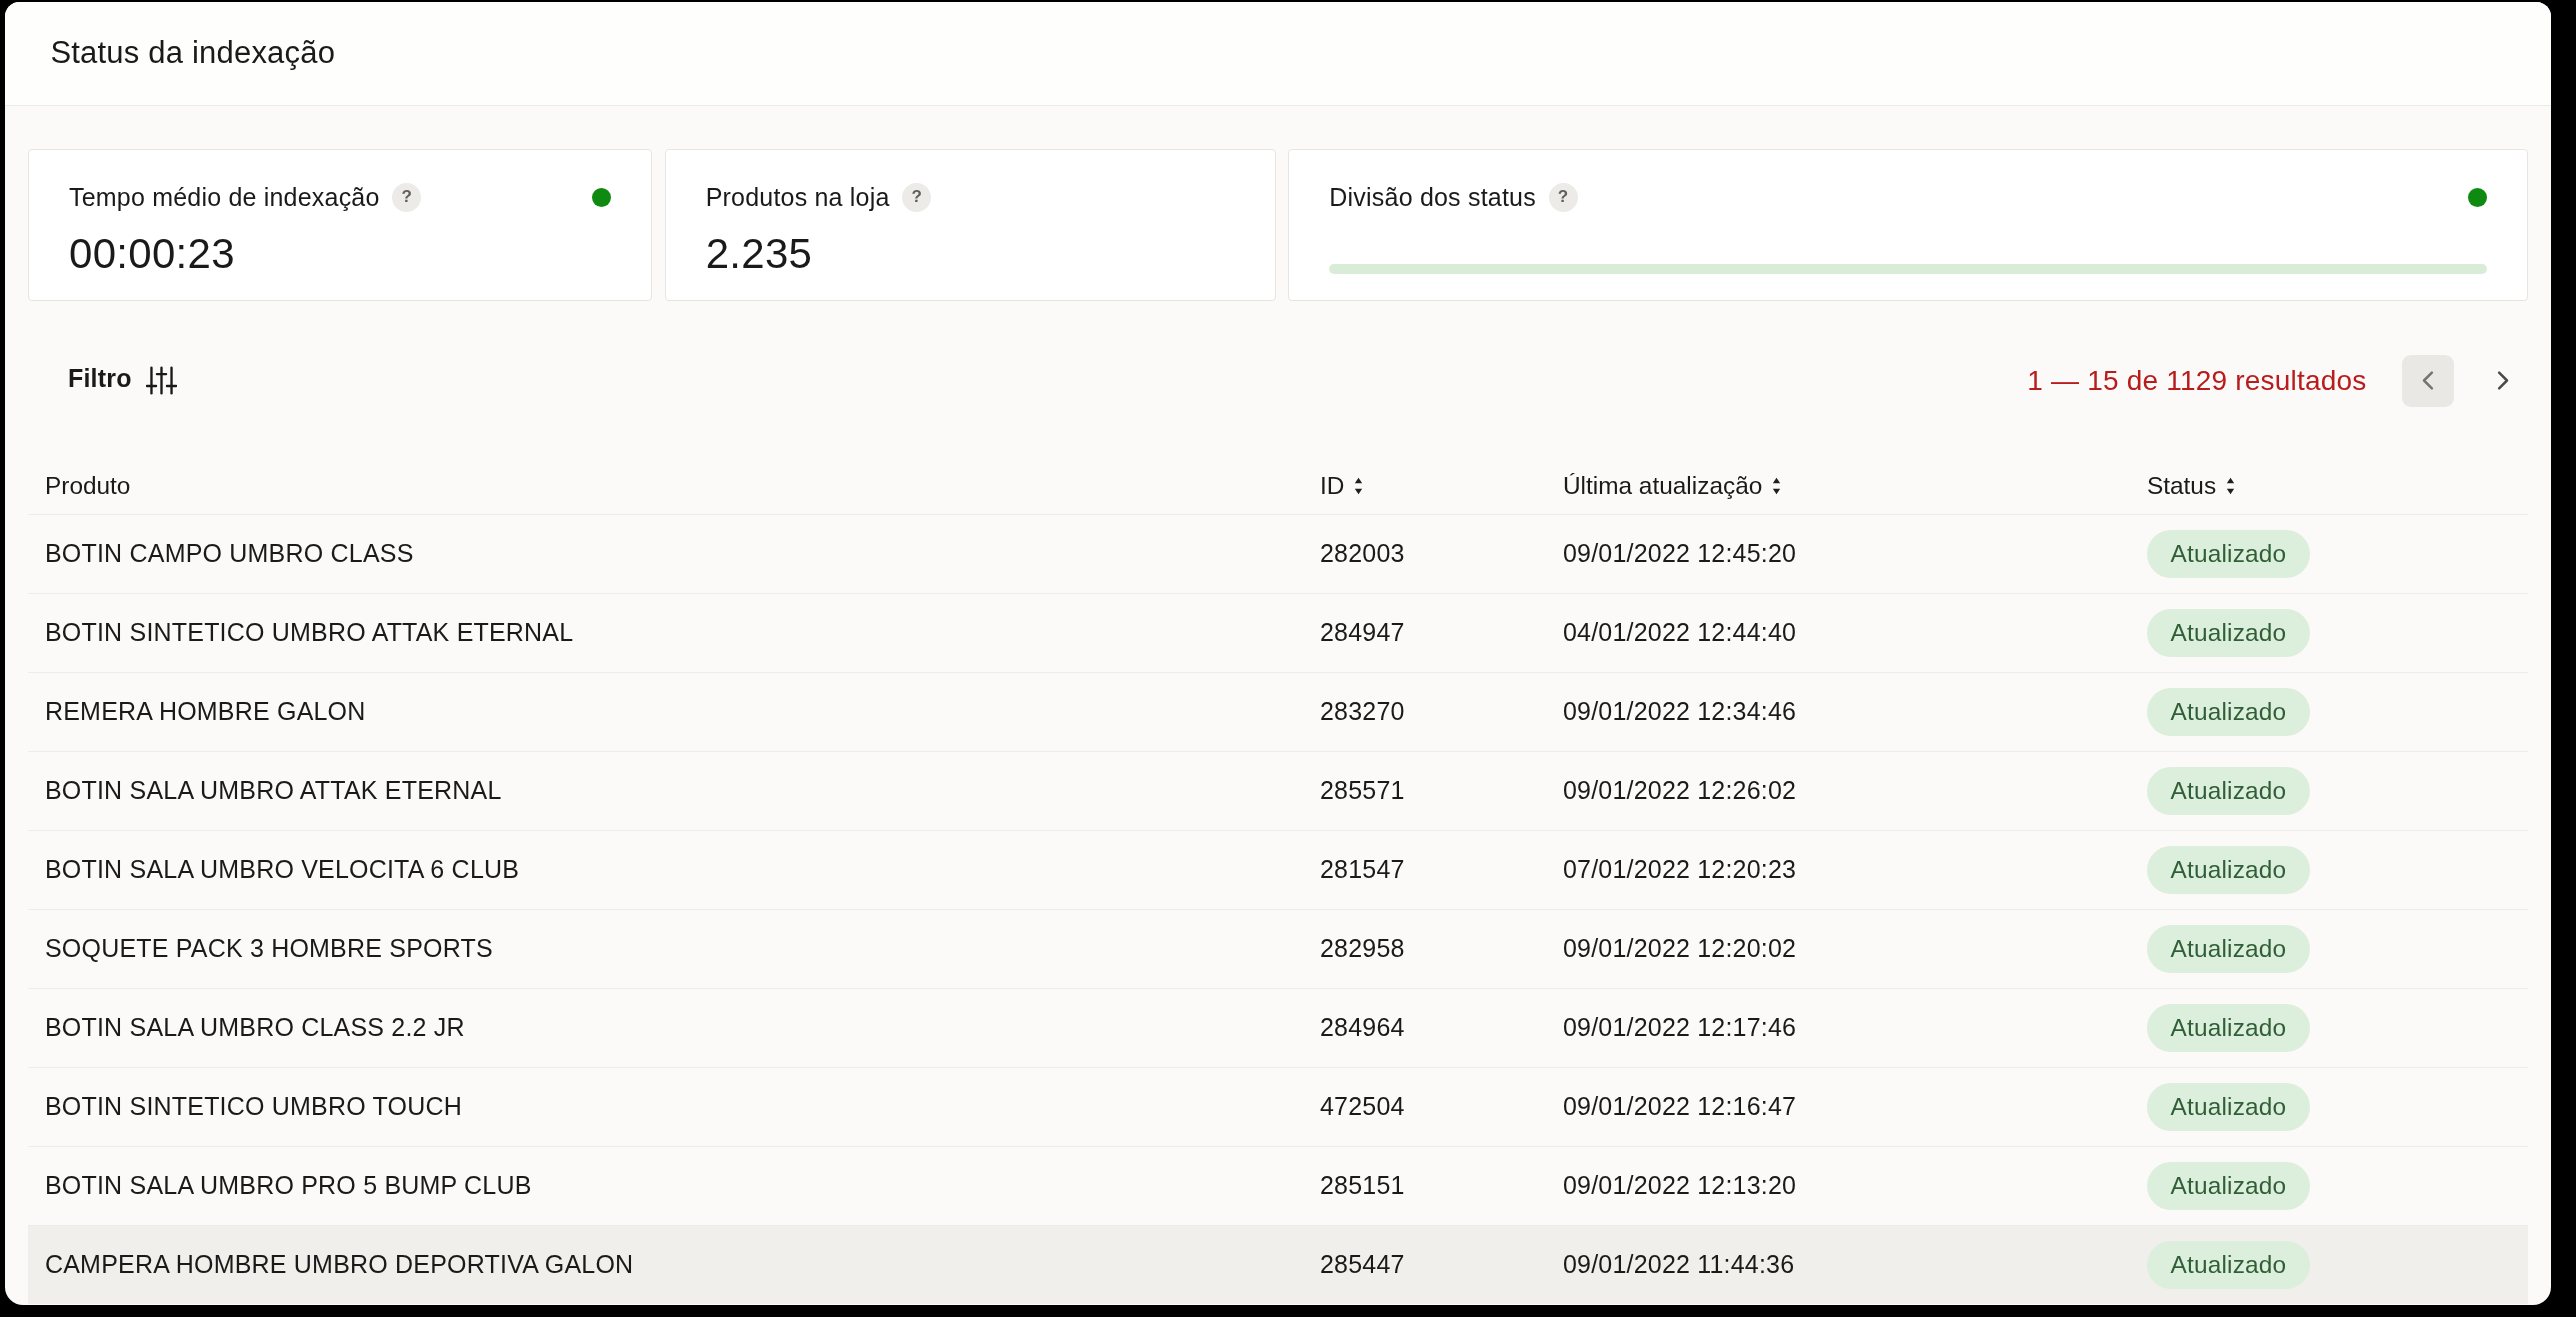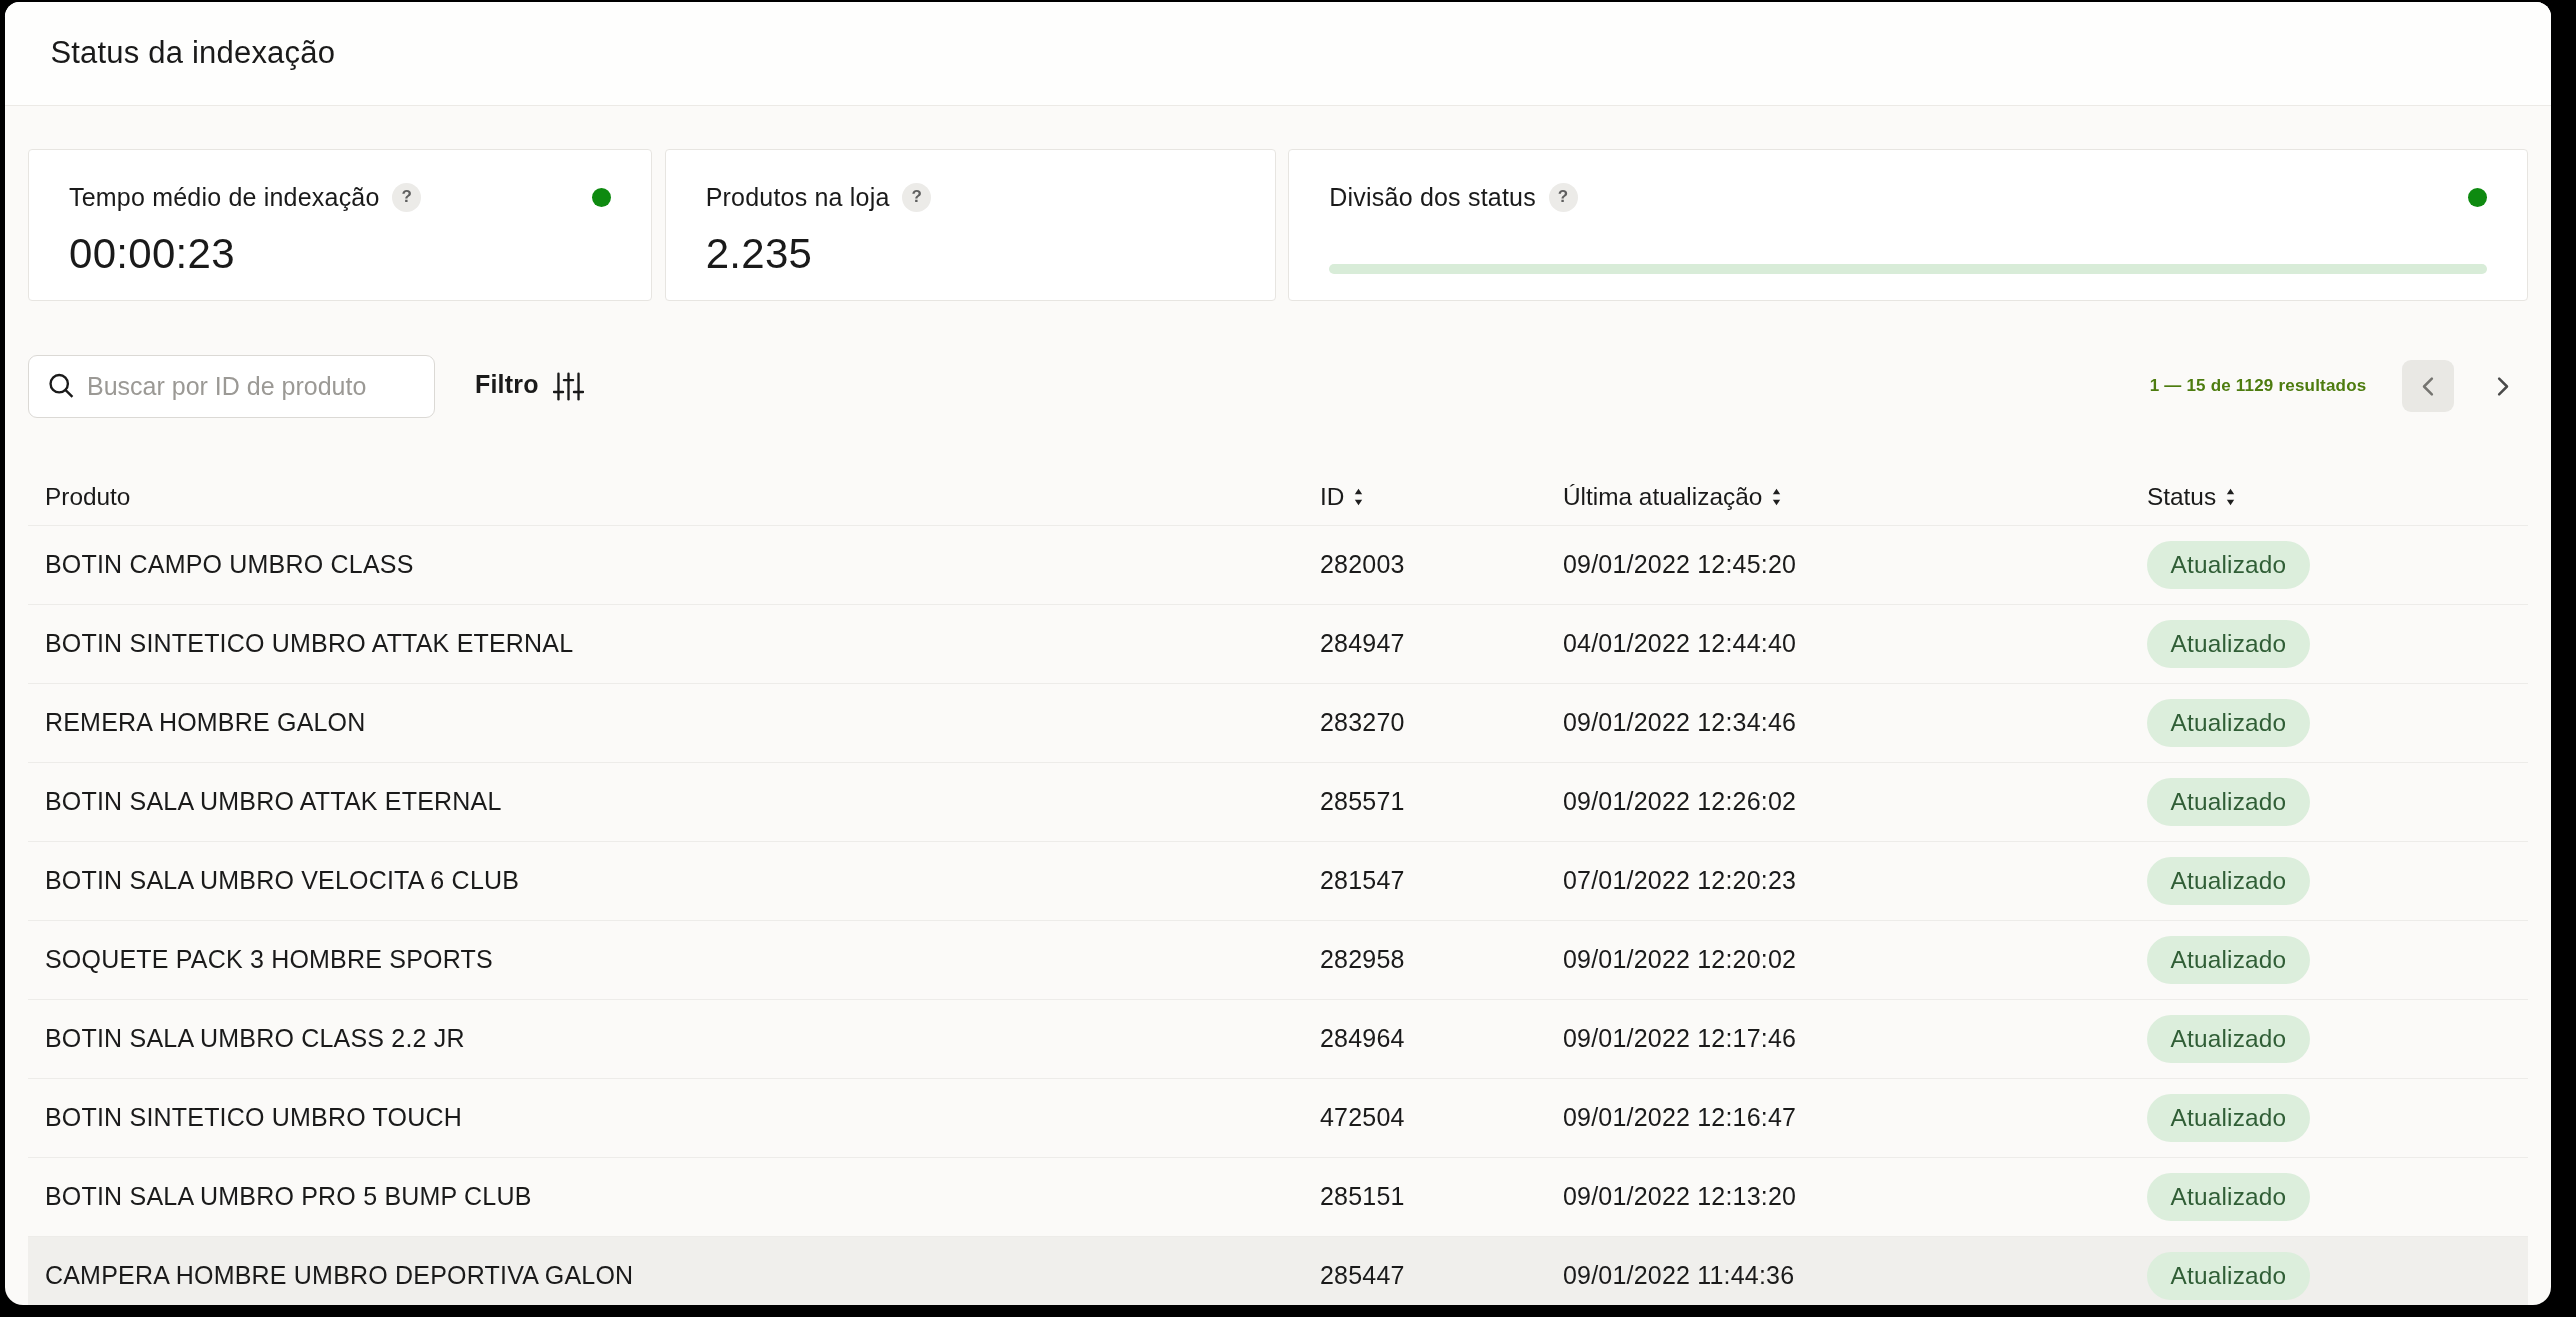--- a/index.html
+++ b/index.html
@@ -149,24 +149,23 @@
     color: #1A1A1A;
     letter-spacing: 0.2px;
   }
 
   .pagination {
     margin-left: auto;
     display: flex;
     align-items: center;
   }
   .results-text {
-    font-size: 17px;
-    color: #4d7c0f;
-    letter-spacing: 0.2px;
-    font-weight: bold;
+    font-size: 28px;
+    color: #b91c1c;
+    letter-spacing: 0.2px;
   }
   .page-btn {
     width: 52px; height: 52px;
     border-radius: 9px;
     border: none;
     background: transparent;
     display: inline-flex;
     align-items: center;
     justify-content: center;
     cursor: pointer;
@@ -248,29 +247,20 @@
         </div>
         <div class="progress-track">
           <div class="progress-fill" style="width:100%"></div>
         </div>
       </div>
 
     </div>
 
     <div class="toolbar">
 
-      <div class="search-box">
-        <span class="search-icon">
-          <svg width="31" height="31" viewBox="0 0 34 34" fill="none" stroke="#1A1A1A" stroke-width="2.6">
-            <circle cx="14.5" cy="14.5" r="9.5"></circle>
-            <line x1="21.5" y1="21.5" x2="29" y2="29"></line>
-          </svg>
-        </span>
-        <input type="text" placeholder="Buscar por ID de produto" style="">
-      </div>
 
       <button class="filter-button">
         <span class="filter-label">Filtro</span>
         <span style="display:inline-flex">
           <svg width="31" height="33" viewBox="0 0 34 36" fill="none" stroke="#1A1A1A" stroke-width="2.6" stroke-linecap="round">
             <line x1="6" y1="4" x2="6" y2="32"></line>
             <line x1="1" y1="24" x2="11" y2="24"></line>
             <line x1="17" y1="4" x2="17" y2="32"></line>
             <line x1="12" y1="11" x2="22" y2="11"></line>
             <line x1="28" y1="4" x2="28" y2="32"></line>

